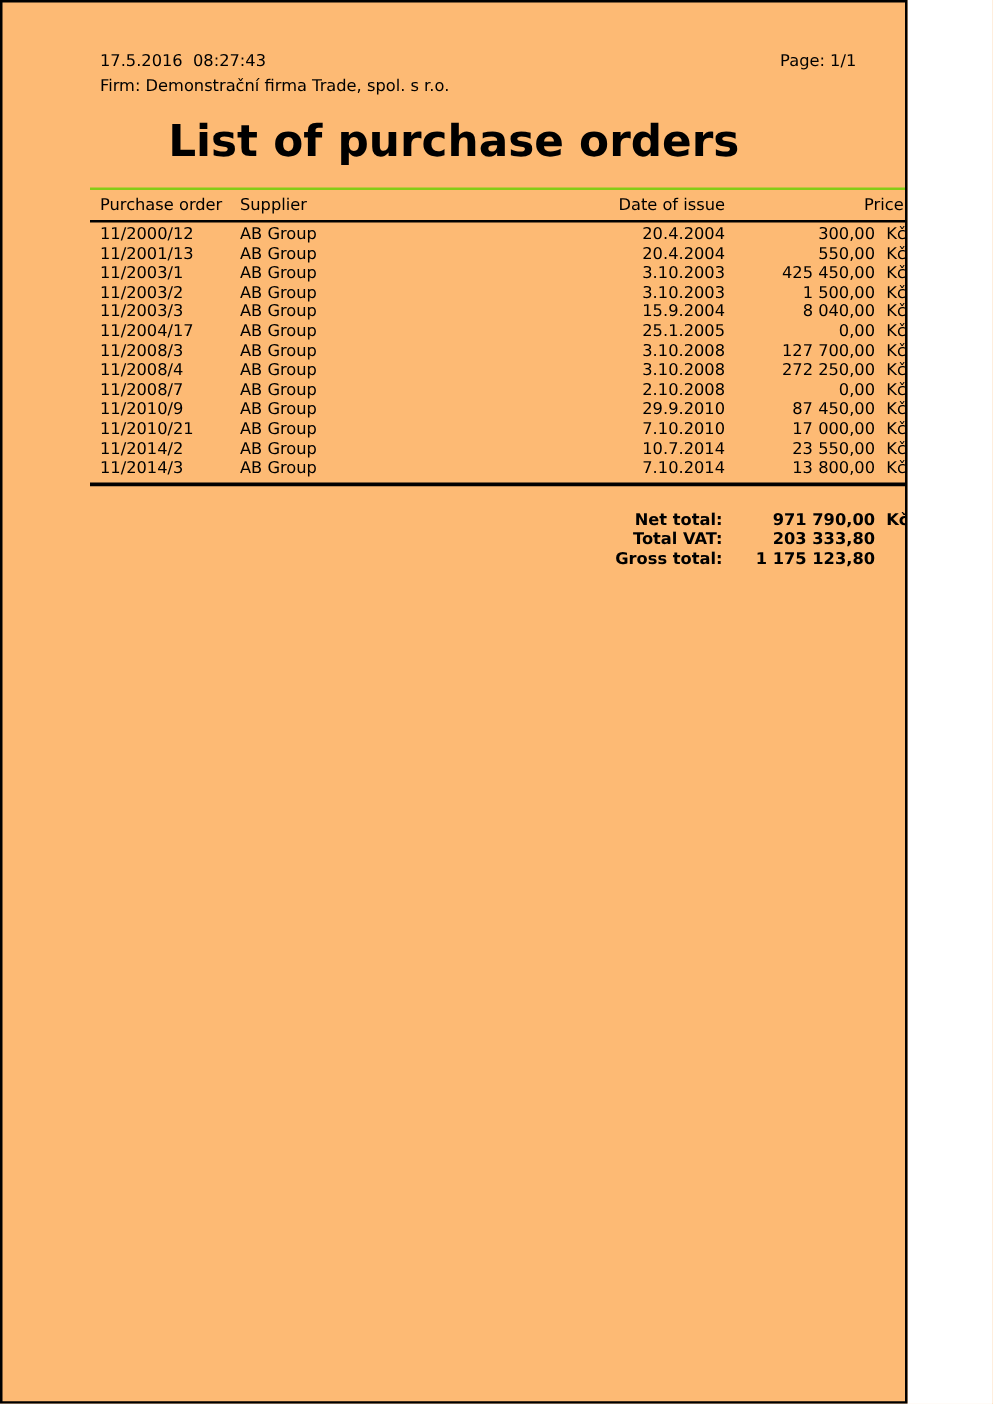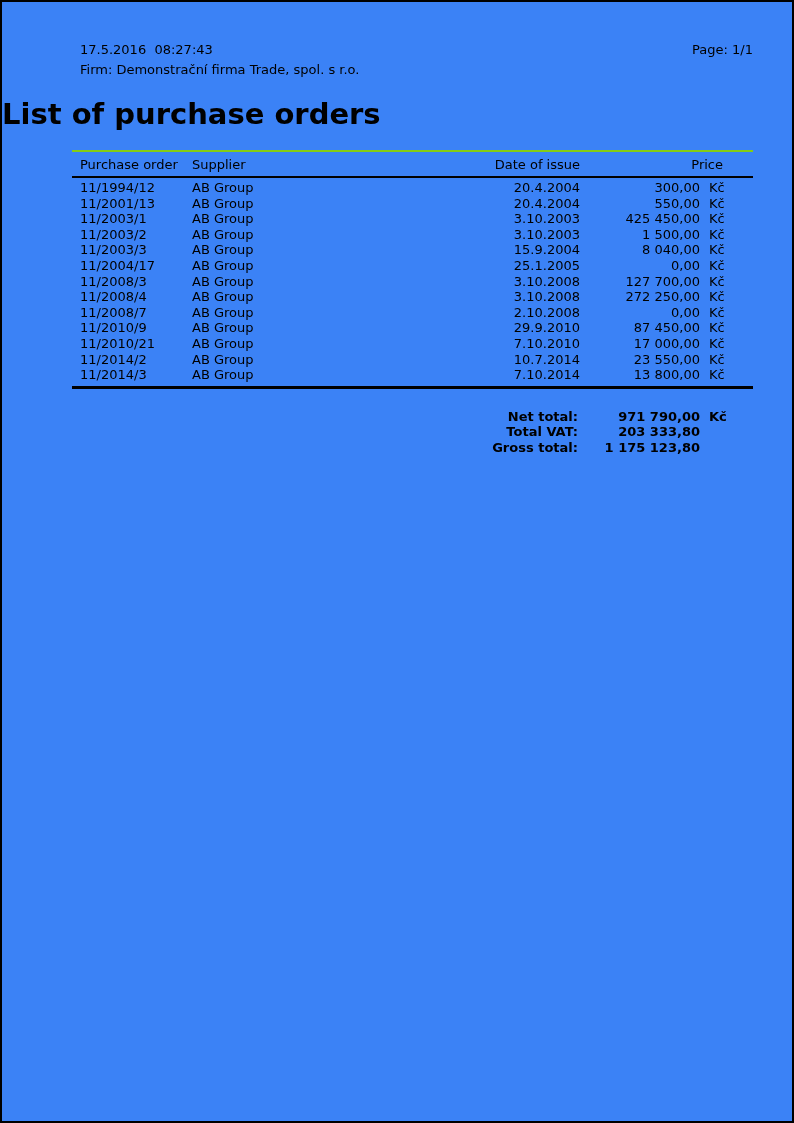--- a/index.html
+++ b/index.html
@@ -2,45 +2,46 @@
 <html><head>
 <meta charset="utf-8">
 <style>
   html, body {
     margin: 0;
     padding: 0;
     background: #ffffff;
   }
   .page {
     position: relative;
-    width: 794px;
+    width: 726px;
     height: 1123px;
     box-sizing: border-box;
     border: 2px solid #000000;
-    background: #3b82f6;
+    background: #fdba74;
     font-family: "DejaVu Sans", "Liberation Sans", sans-serif;
     font-size: 13px;
     color: #000000;
     overflow: hidden;
   }
   .report-header {
     display: flex;
     justify-content: space-between;
     align-items: flex-start;
     margin: 38px 39px 0 78px;
   }
   .report-header .left-block { line-height: 20px; }
   .report-header .line { white-space: pre; }
   .report-header .page-label { line-height: 20px; white-space: pre; }
 
   .report-title {
     margin-top: 20px;
     height: 28px;
     line-height: 28px;
-    font-size: 29px;
+    text-align: center;
+    font-size: 35px;
     font-weight: bold;
     letter-spacing: 0px;
   }
 
   .order-table {
     margin: 22px 0 0 70px;
     width: 681px;
   }
   .thead {
     display: flex;
@@ -87,21 +88,21 @@
 
   <div class="order-table">
     <div class="thead">
       <span class="c1">Purchase order</span>
       <span class="c2">Supplier</span>
       <span class="c3">Date of issue</span>
       <span class="h4">Price</span>
     </div>
     <div class="tbody">
   <div class="row">
-    <span class="c1">11/1994/12</span>
+    <span class="c1">11/2000/12</span>
     <span class="c2">AB Group</span>
     <span class="c3">20.4.2004</span>
     <span class="c4">300,00</span>
     <span class="c5">Kč</span>
   </div>
 
   <div class="row">
     <span class="c1">11/2001/13</span>
     <span class="c2">AB Group</span>
     <span class="c3">20.4.2004</span>

